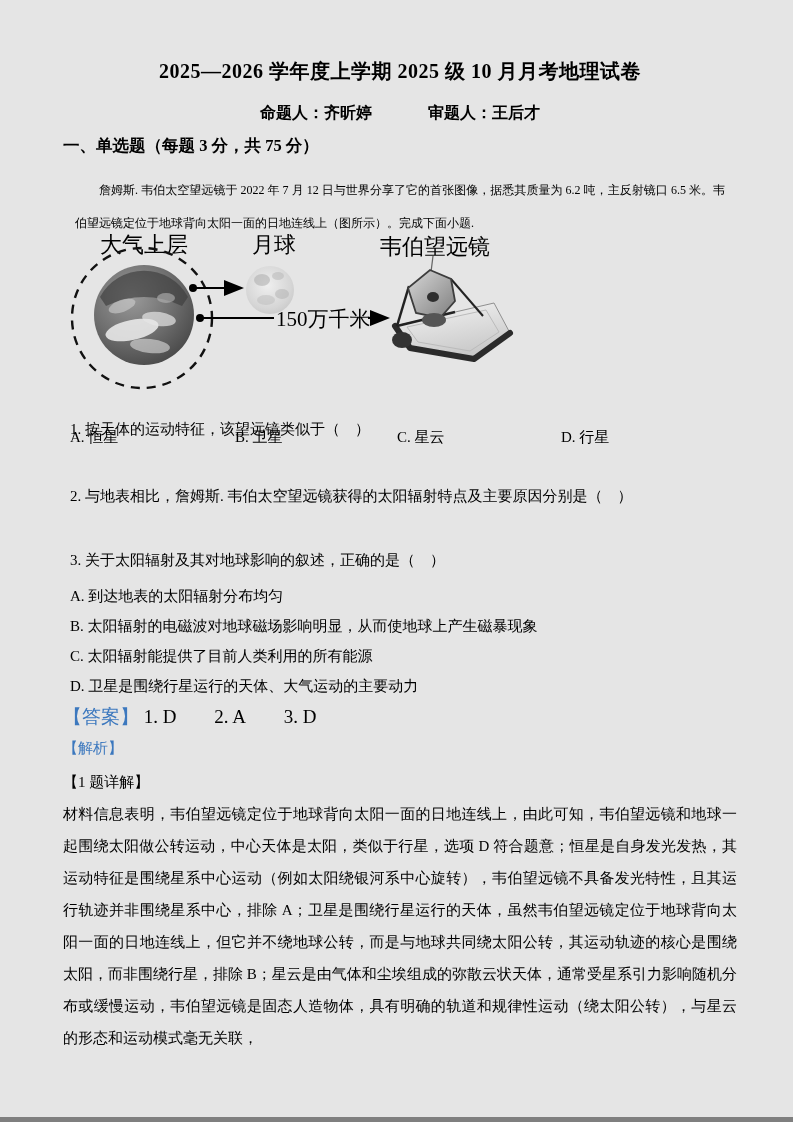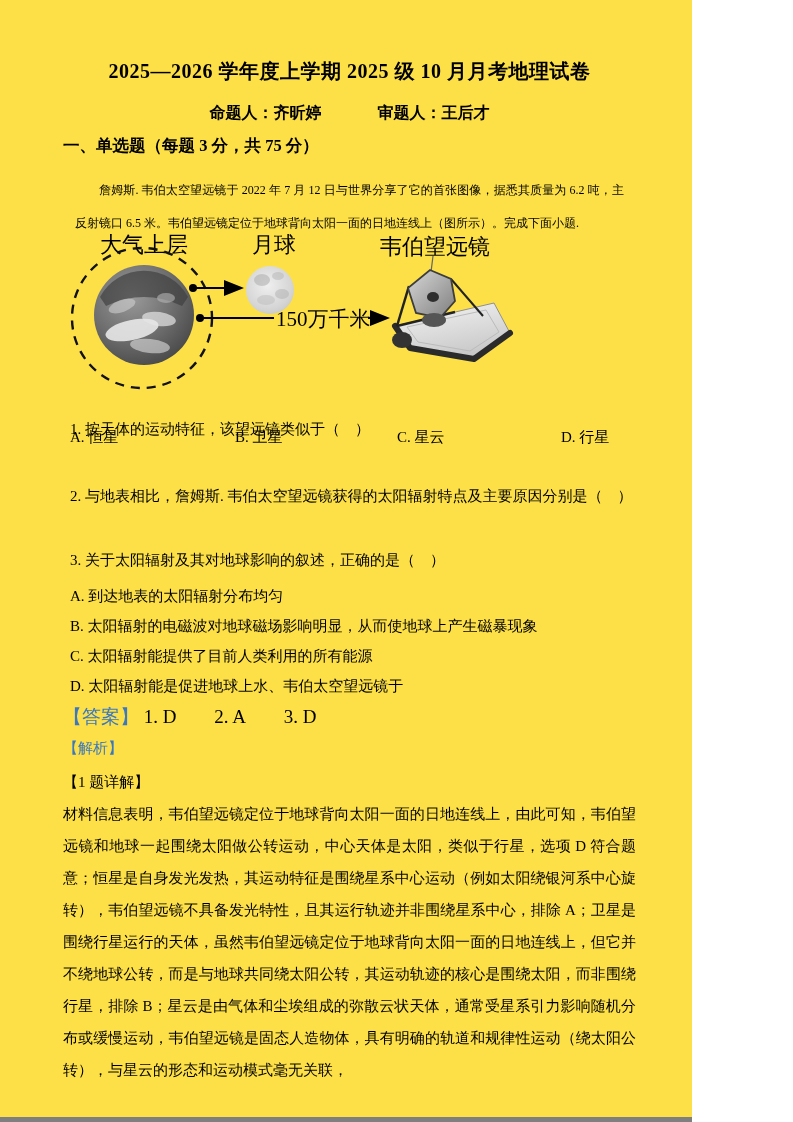--- a/index.html
+++ b/index.html
@@ -1,17 +1,17 @@
 <!DOCTYPE html>
 <html><head>
 <meta charset="utf-8">
 <style>
   html,body{margin:0;padding:0;background:#fff;}
   .page{
-    position:relative;width:692px;height:1122px;background:#fde047;overflow:hidden;
+    position:relative;width:793px;height:1122px;background:#e5e5e5;overflow:hidden;
     font-family:"Liberation Serif","DejaVu Serif",serif;color:#000;
   }
   .abs{position:absolute;left:63px;right:56px;}
   .title{
     top:56px;text-align:center;font-size:20px;font-weight:bold;line-height:30px;
     letter-spacing:0.5px;margin:0;
   }
   .authors{top:103px;text-align:center;font-size:16px;font-weight:bold;}
   .authors .gap{display:inline-block;width:56px;}
   .section-heading{top:135px;font-size:16.5px;font-weight:bold;}
@@ -135,21 +135,21 @@
     <span>D. 行星</span>
   </div>
 
   <div class="abs question q2">2. 与地表相比，詹姆斯. 韦伯太空望远镜获得的太阳辐射特点及主要原因分别是（　）</div>
 
   <div class="abs question q3">3. 关于太阳辐射及其对地球影响的叙述，正确的是（　）</div>
   <div class="abs optstack">
     <div>A. 到达地表的太阳辐射分布均匀</div>
     <div>B. 太阳辐射的电磁波对地球磁场影响明显，从而使地球上产生磁暴现象</div>
     <div>C. 太阳辐射能提供了目前人类利用的所有能源</div>
-    <div>D. 太阳辐射能是促进地球上水、韦伯太空望远镜于</div>
+    <div>D. 卫星是围绕行星运行的天体、大气运动的主要动力</div>
   </div>
 
   <div class="abs answers">
     <span class="blue">【答案】</span>
     <span class="val">1. D</span>
     <span class="val">2. A</span>
     <span class="val">3. D</span>
   </div>
 
   <div class="abs jiexi blue">【解析】</div>

